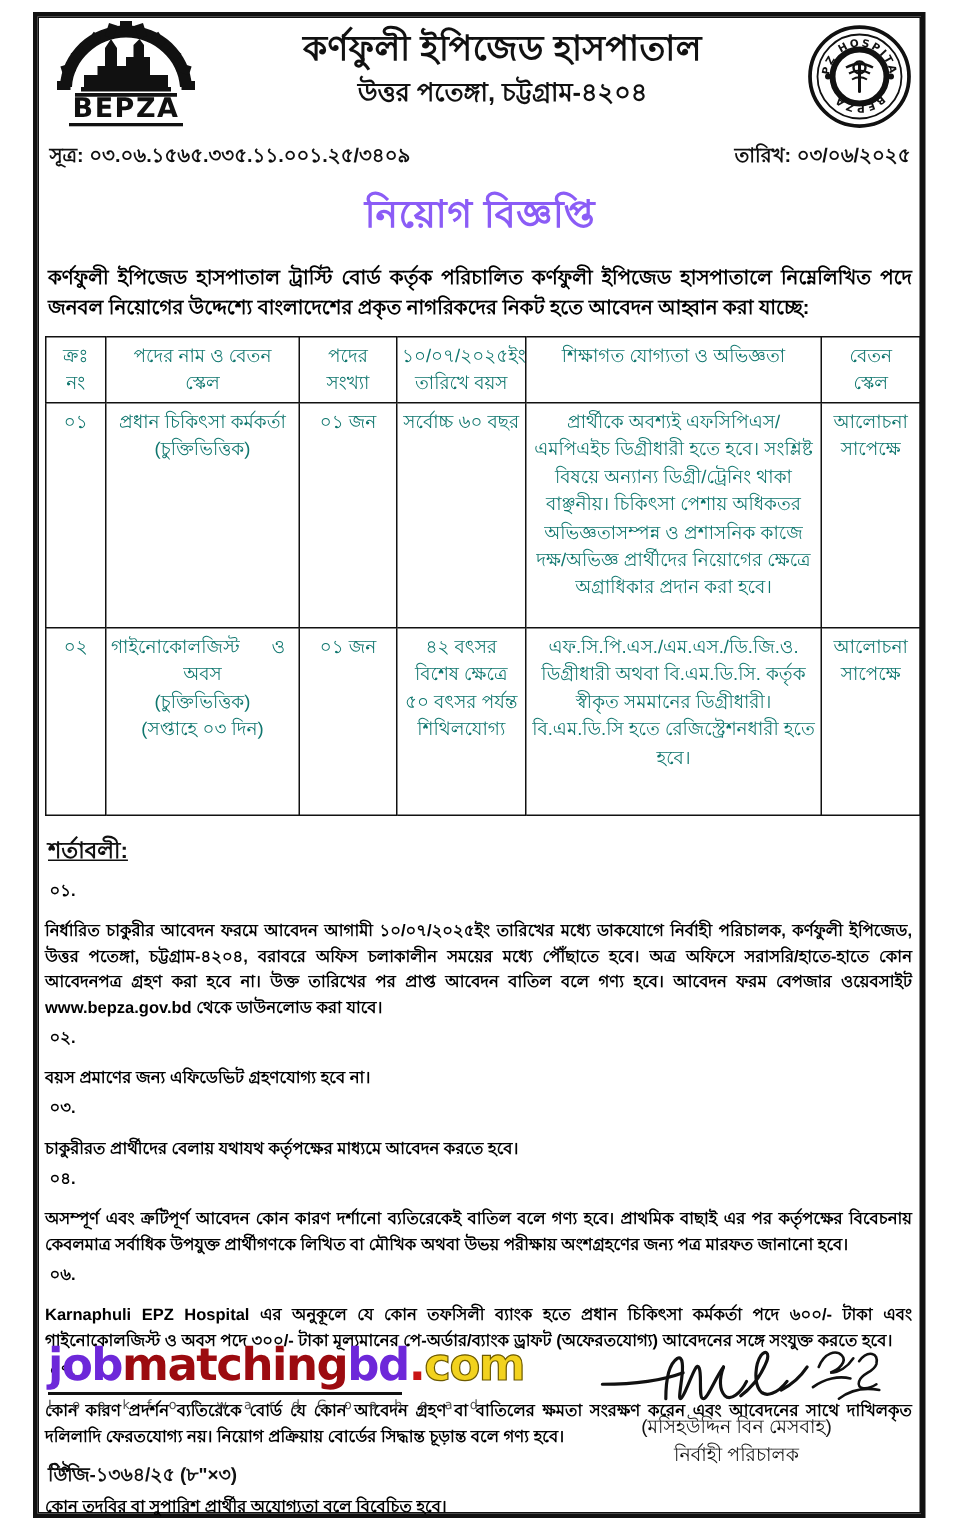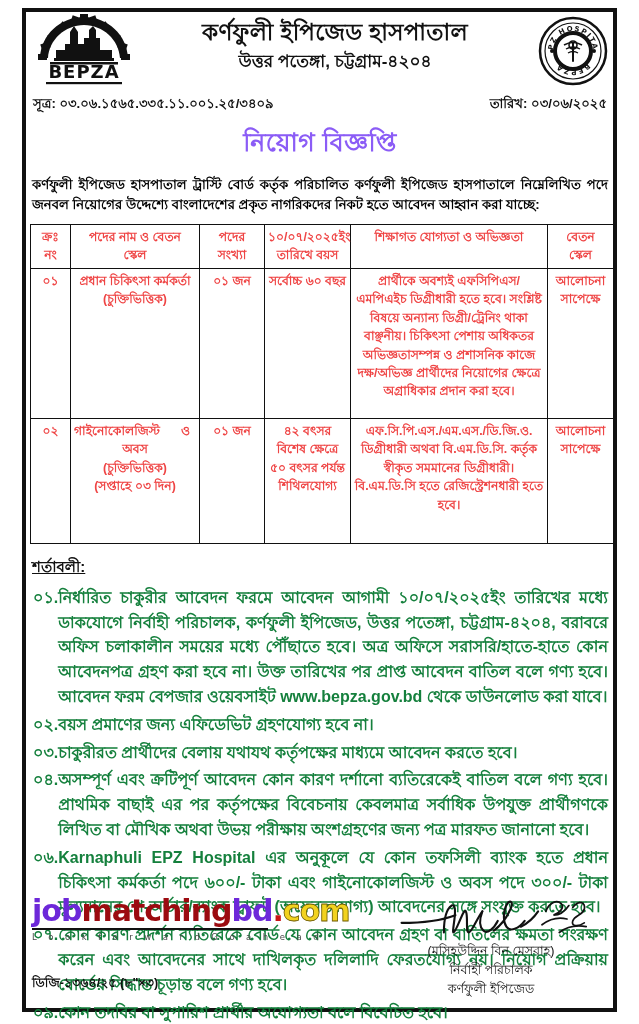--- a/index.html
+++ b/index.html
@@ -130,22 +130,22 @@
   table.job-table {
     margin-top: 8px;
     width: 100%;
     border-collapse: collapse;
     table-layout: fixed;
   }
   table.job-table th,
   table.job-table td {
     border: 1.5px solid #111;
     font-size: 12.3px;
-    font-weight: bold;
-    color: #ef4444;
+    font-weight: normal;
+    color: #0f766e;
     padding: 3px 3px;
     vertical-align: top;
     line-height: 1.5;
     text-align: center;
   }
   table.job-table th { text-align: center; }
   td.cell-sl   { text-align: center; }
   td.cell-post { text-align: left; padding-left: 6px; }
   .col-sl    { width: 40px; }
   .col-post  { width: 129px; }
@@ -171,26 +171,27 @@
     text-decoration: underline;
     padding-left: 2px;
   }
   ol.cond-list {
     list-style: none;
     margin: 6px 0 0 0;
     padding: 0;
   }
   ol.cond-list li {
     display: flex;
-    font-size: 16px;
-    font-weight: bold;
-    color: #15803d;
+    font-size: 11px;
+    font-weight: bold;
+    color: #000000;
     line-height: 1.55;
     margin-bottom: 3px;
     padding-right: 2px;
+    flex-direction: column;
   }
   .cond-num {
     flex: 0 0 27px;
     padding-left: 3px;
   }
   .cond-text {
     flex: 1 1 auto;
     text-align: justify;
   }
 
@@ -460,20 +461,19 @@
             <g fill="none" stroke="#111" stroke-width="1.8" stroke-linecap="round">
               <path d="M172 18 C176 8 184 6 188 10 C192 14 186 20 180 22 C186 22 192 18 196 12"></path>
               <path d="M168 32 C176 26 186 24 194 26"></path>
               <path d="M200 14 C206 6 214 8 212 16 C210 22 202 22 200 28 C198 34 206 34 212 30"></path>
               <path d="M186 40 C194 34 204 32 214 34"></path>
             </g>
           </svg>
         </div>
         <div class="sign-name">(মসিহউদ্দিন বিন মেসবাহ)</div>
         <div class="sign-desig">নির্বাহী পরিচালক</div>
-        <div class="sign-org">কর্ণফুলী ইপিজেড</div>
       </div>
 
       <div class="docref">ডিজি-১৩৬৪/২৫ (৮"×৩)</div>
     </div>
 
   </div>
 </div>
 
 </body></html>

